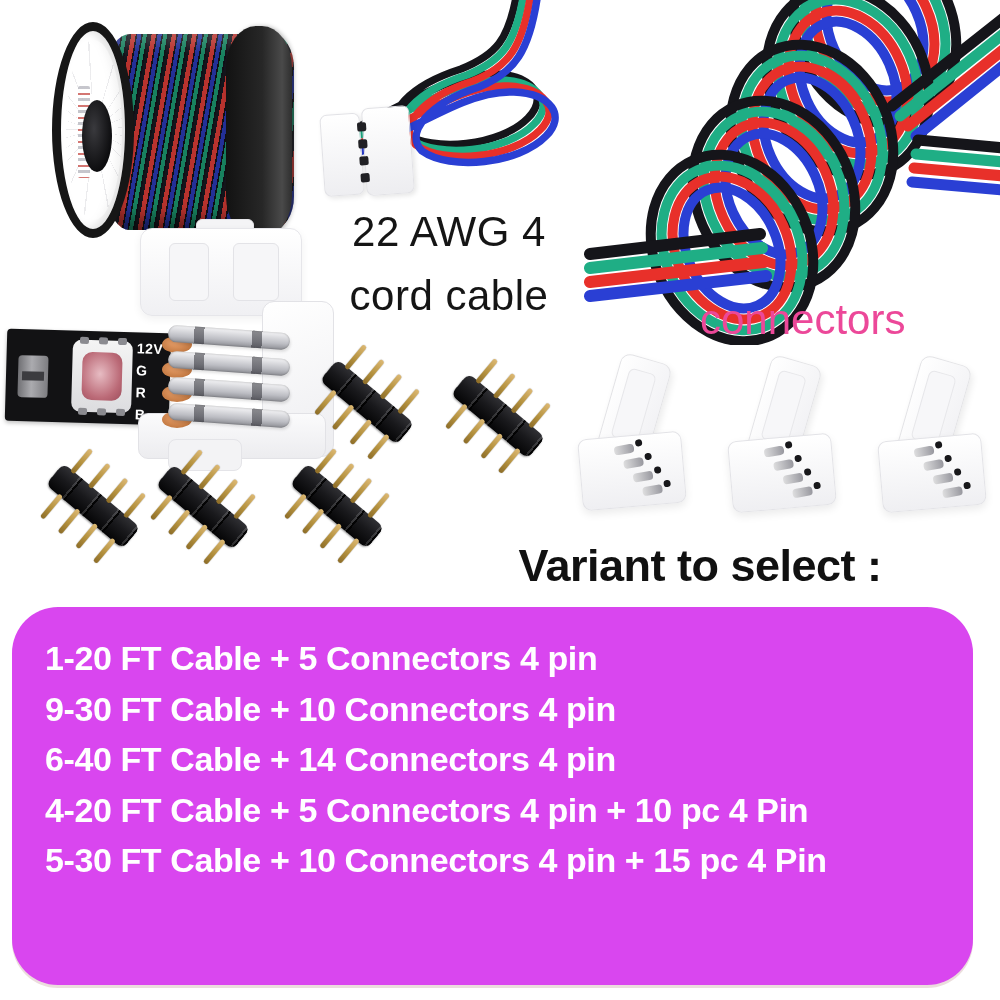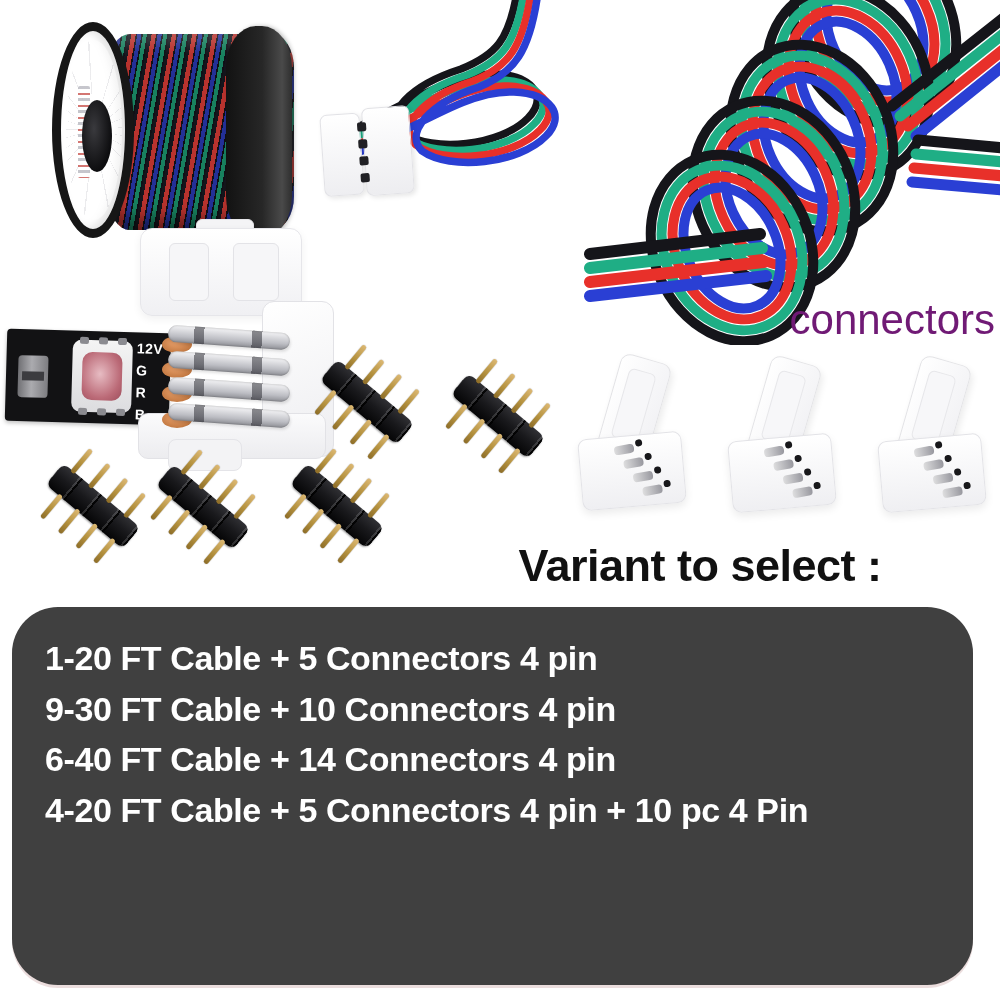--- a/index.html
+++ b/index.html
@@ -38,21 +38,21 @@
     opacity:.8;border-radius:2px;
   }
   .spool-hub{
     left:42px;top:92px;width:30px;height:72px;border-radius:50%;
     background:radial-gradient(ellipse at 40% 40%,#3a3a3e,#0d0d0f 70%);
   }
 
   
   .awg-caption{left:318px;top:200px;width:262px;text-align:center;color:#151515;
     font-size:42px;line-height:64px;letter-spacing:.5px;}
-  .connectors-caption{left:700px;top:297px;width:295px;text-align:right;color:#701a75;
+  .connectors-caption{left:700px;top:297px;width:295px;text-align:left;color:#ec4899;
     font-size:42px;line-height:46px;}
   .variant-heading{left:470px;top:540px;width:460px;text-align:center;color:#111111;
     font-size:45px;font-weight:800;letter-spacing:-.5px;}
 
   
   .variant-box{
     left:12px;top:607px;width:961px;height:378px;border-radius:46px;
     background:#fa322f;box-sizing:border-box;padding:26px 30px 0 33px;
     box-shadow:0 3px 0 rgba(120,30,30,.15);
   }
@@ -158,20 +158,24 @@
   </svg>
   <div class="abs miniclip">
     <div class="miniclip-l"></div>
     <div class="miniclip-r"></div>
     <div class="tooth" style="top:16px;"></div>
     <div class="tooth" style="top:33px;"></div>
     <div class="tooth" style="top:50px;"></div>
     <div class="tooth" style="top:67px;"></div>
   </div>
 
+  <div class="abs awg-caption">
+    <div>22 AWG 4</div>
+    <div>cord cable</div>
+  </div>
 
   <svg class="abs" style="left:580px;top:0;" width="420" height="345" viewBox="0 0 420 345">
     <g fill="none">
       <g transform="translate(295,30) rotate(-24)">
         <ellipse rx="78" ry="96" stroke="#15151a" stroke-width="10"></ellipse>
         <ellipse rx="67" ry="85" stroke="#1fae85" stroke-width="10"></ellipse>
         <ellipse rx="56" ry="74" stroke="#e8302a" stroke-width="10"></ellipse>
         <ellipse rx="45" ry="63" stroke="#2a3fd4" stroke-width="10"></ellipse>
       </g>
       <g transform="translate(268,82) rotate(-24)">
@@ -346,20 +350,21 @@
     <div class="wcc-contacts">
       <div class="ct" style="left:0;top:0;"></div>
       <div class="ct" style="left:7px;top:15px;"></div>
       <div class="ct" style="left:14px;top:30px;"></div>
       <div class="ct" style="left:21px;top:45px;"></div>
     </div>
   </div>
 
   <div class="abs variant-heading">Variant to select :</div>
 
-  <div class="abs variant-box" style="background: #404040; color: rgb(255, 255, 255);">
+  <div class="abs variant-box" style="background: #d946ef; color: rgb(255, 255, 255);">
     <div class="variant-line">1-20 FT Cable + 5 Connectors 4 pin</div>
     <div class="variant-line">9-30 FT Cable + 10 Connectors 4 pin</div>
     <div class="variant-line">6-40 FT Cable + 14 Connectors 4 pin</div>
     <div class="variant-line">4-20 FT Cable + 5 Connectors 4 pin + 10 pc 4 Pin</div>
+    <div class="variant-line">5-30 FT Cable + 10 Connectors 4 pin + 15 pc 4 Pin</div>
   </div>
 
 </div>
 
 </body></html>

